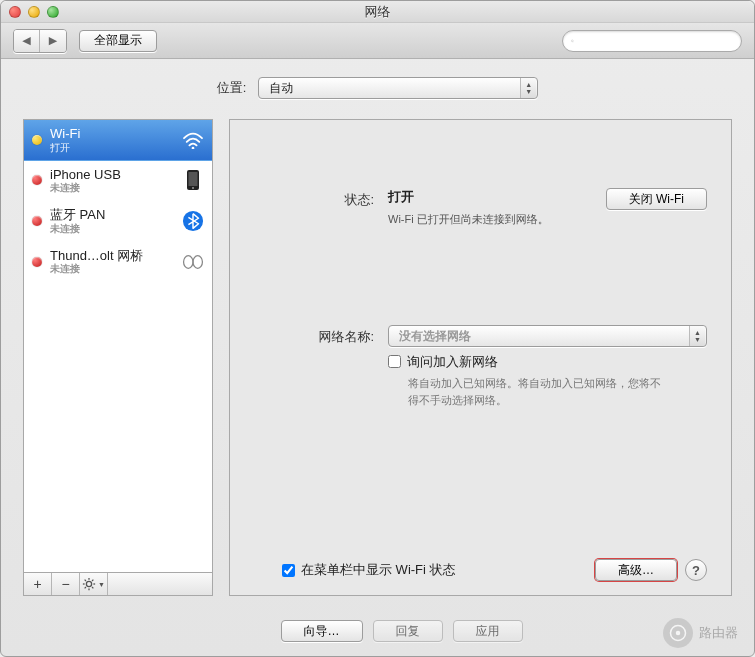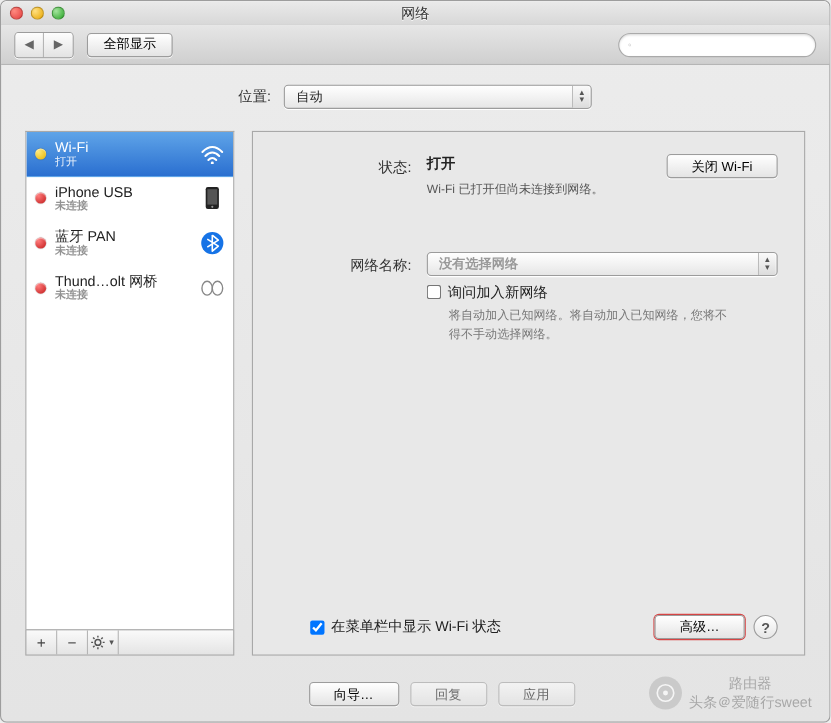--- a/index.html
+++ b/index.html
@@ -176,21 +176,21 @@
   }
 
   .detail {
     flex: 1;
     border: 1px solid #a8a8a8;
     background: #e8e8e8;
     padding: 20px 24px 14px 24px;
     display:flex;flex-direction:column;
     position: relative;
   }
-  .row { display: flex; gap: 14px; margin-bottom: 10px; }
+  .row { display: flex; gap: 14px; margin-bottom: 10px; margin-top: 48px; }
   .field-label { width: 120px; text-align: right; color: #333; padding-top: 3px; }
   .field-body { flex: 1; }
   .status-value { font-weight: bold; font-size: 13px; }
   .status-desc { font-size: 11px; color: #555; margin-top: 6px; }
   .checkbox-row { display:flex; align-items: flex-start; gap: 6px; margin-top: 6px; }
   .checkbox-row input[type=checkbox] { margin-top: 2px; }
   .hint { font-size: 11px; color: #777; margin: 4px 0 0 20px; line-height: 1.5; max-width: 260px;}
   .detail-footer {
     margin-top: auto;
     display: flex; align-items: center; gap: 8px;
@@ -401,17 +401,16 @@
 
     <div class="watermark">
       <div class="wm-icon">
         <svg width="18" height="18" viewBox="0 0 24 24">
             <circle cx="12" cy="12" r="10" fill="none" stroke="#fff" stroke-width="2"></circle>
             <circle cx="12" cy="12" r="3" fill="#fff"></circle>
           </svg>
       </div>
       <div>
         <div style="text-align:center">路由器</div>
-        <div>头条＠爱随行sweet</div>
       </div>
     </div>
   </div>
 </div>
 
 </body></html>

